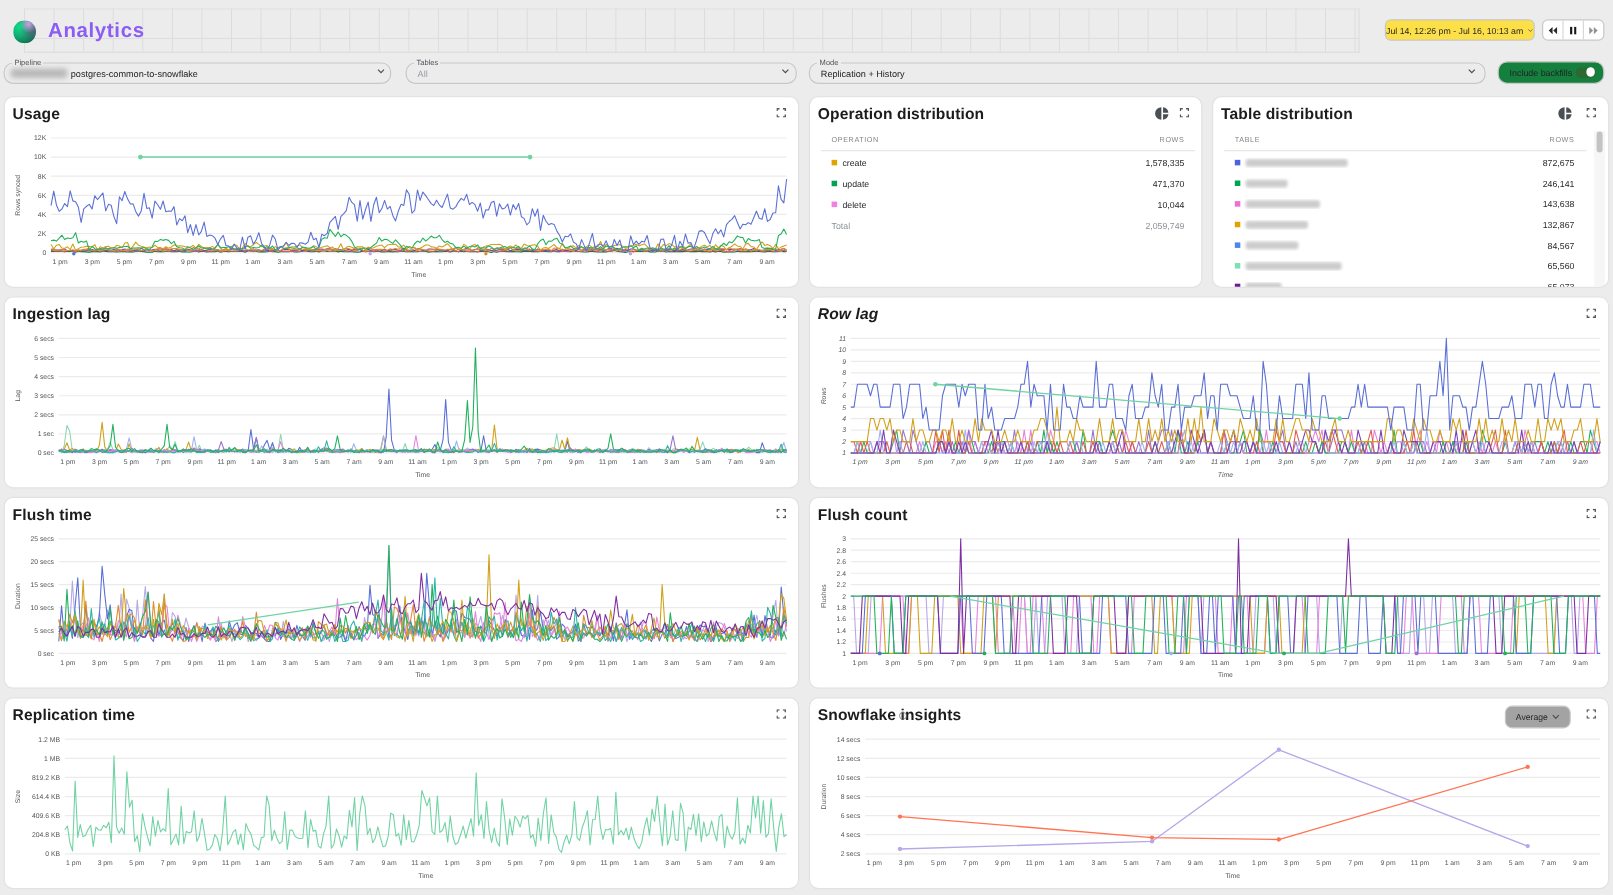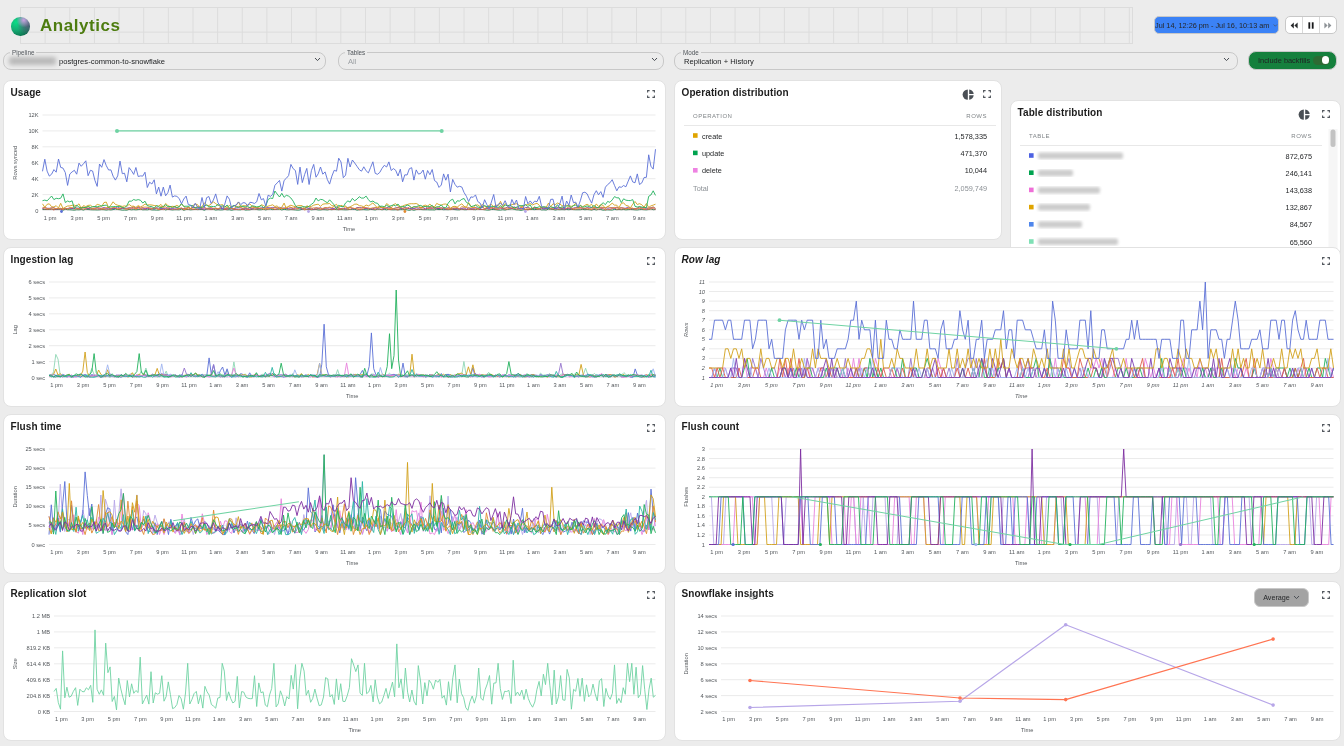--- a/index.html
+++ b/index.html
@@ -1,33 +1,33 @@
 <!DOCTYPE html>
 <html><head><meta charset="utf-8"><style>
 *{margin:0;padding:0;box-sizing:border-box;}
 html,body{width:1344px;height:746px;background:#ececec;font-family:"Liberation Sans",sans-serif;overflow:hidden;}
 .card{position:absolute;height:159.5px;background:#fff;border:1px solid #e2e2e2;border-radius:8px;overflow:hidden;}
-.ct{position:absolute;left:6.5px;top:5.5px;font-size:10px;font-weight:700;color:#1c1c1c;letter-spacing:.1px;}
+.ct{position:absolute;left:6.5px;top:5.5px;font-size:13px;font-weight:700;color:#1c1c1c;letter-spacing:.1px;}
 .exp{position:absolute;}
 .ax{font-size:5.7px;fill:#53575b;font-family:"Liberation Sans",sans-serif;}
 .th{font-size:6px;fill:#808588;letter-spacing:.5px;font-family:"Liberation Sans",sans-serif;}
 .td{font-size:7.3px;fill:#26282a;font-family:"Liberation Sans",sans-serif;}
 .tdg{font-size:7.3px;fill:#8b9095;font-family:"Liberation Sans",sans-serif;}
 fieldset{position:absolute;top:4.5px;height:21.5px;border:1px solid #c8c8c8;border-radius:8px;background:transparent;}
 fieldset legend{font-size:6.3px;color:#4e5358;margin-left:6px;padding:0 2px;}
 .fv{position:absolute;font-size:7.6px;color:#202224;}
 </style></head><body>
 <div style="position:absolute;left:0;top:0;width:1344px;height:44px;">
 <div style="position:absolute;left:20px;top:6.5px;width:1113px;height:37.5px;
 background-image:linear-gradient(to right,#dcdcdc 1px,transparent 1px),linear-gradient(to bottom,#dcdcdc 1px,transparent 1px);
 background-size:24.65px 24.65px;border-bottom:1px solid #dcdcdc;border-right:1px solid #dcdcdc;"></div>
     <div style="position:absolute;left:11px;top:17px;width:18.5px;height:18.5px;border-radius:50%;
 background:radial-gradient(circle at 67% 16%,rgba(214,162,233,.95) 0%,rgba(214,162,233,0) 36%),radial-gradient(circle at 88% 42%,rgba(96,92,130,.85) 0%,rgba(96,92,130,0) 52%),radial-gradient(circle at 26% 28%,#0bdd87 0%,#16ad74 38%,#0d7a54 72%,#07513a 100%);"></div>
-<div style="position:absolute;left:40px;top:15.5px;font-size:17px;font-weight:700;color:#4d7c0f;letter-spacing:.55px;">Analytics</div>
-<div style="position:absolute;left:1154px;top:16px;width:125px;height:18px;background:#3b82f6;border:1px solid #c8c8c8;border-radius:5px;display:flex;align-items:center;justify-content:center;gap:4px;">
+<div style="position:absolute;left:40px;top:15.5px;font-size:17px;font-weight:700;color:#8b5cf6;letter-spacing:.55px;">Analytics</div>
+<div style="position:absolute;left:1154px;top:16px;width:125px;height:18px;background:#fde047;border:1px solid #c8c8c8;border-radius:5px;display:flex;align-items:center;justify-content:center;gap:4px;">
 <span style="font-size:7.3px;color:#26282a;white-space:nowrap;">Jul 14, 12:26 pm - Jul 16, 10:13 am</span>
       <svg width="7" height="5" viewBox="0 0 7 5" style="display:block">
         <path d="M1 1 L3.5 3.6 L6 1" stroke="#4a4f55" stroke-width="1" fill="none"></path>
       </svg>
     </div>
 <div style="position:absolute;left:1285px;top:16px;width:52px;height:18px;background:#fff;border:1px solid #c8c8c8;border-radius:5px;display:flex;">
 <div style="flex:1;display:flex;align-items:center;justify-content:center;border-right:1px solid #d8d8d8;">
         <svg width="8" height="7" viewBox="0 0 8 7">
           <path d="M3.8 0.4 L0.6 3.5 L3.8 6.6 Z" fill="#26282a"></path>
           <path d="M7.6 0.4 L4.4 3.5 L7.6 6.6 Z" fill="#26282a"></path>
@@ -175,21 +175,21 @@
       <rect x="18" y="69.6" width="4.6" height="4.6" fill="#00a34f"></rect>
       <text x="27" y="74.9" class="td">update</text>
       <text x="312" y="74.9" text-anchor="end" class="td">471,370</text>
       <rect x="18" y="87.0" width="4.6" height="4.6" fill="#ee82e2"></rect>
       <text x="27" y="92.3" class="td">delete</text>
       <text x="312" y="92.3" text-anchor="end" class="td">10,044</text>
       <text x="18" y="109.7" class="tdg">Total</text>
       <text x="312" y="109.7" text-anchor="end" class="tdg">2,059,749</text>
     </svg>
 </div>
-<div class="card" style="left:1010px;top:80px;width:331px;margin-top:20px;">
+<div class="card" style="left:1010px;top:80px;width:331px;">
 <div class="ct">Table distribution</div>
 <svg class="exp" width="8" height="8" style="right:10px;top:9px;">
       <g stroke="#50555b" stroke-width="1.1" fill="none">
         <path d="M0.6 2.6 V0.6 H2.6"></path>
         <path d="M5.4 0.6 H7.4 V2.6"></path>
         <path d="M7.4 5.4 V7.4 H5.4"></path>
         <path d="M2.6 7.4 H0.6 V5.4"></path>
       </g>
     </svg>
 <svg width="331" height="159" viewBox="0 0 331 159" style="position:absolute;left:0;top:0;">
@@ -488,21 +488,21 @@
       <polyline points="116.8,81.8 389.6,129.5 423.7,129.5 628.3,81.8" fill="none" stroke="#6fd3a3" stroke-width="1.0" stroke-linejoin="round"></polyline>
       <circle cx="58.1" cy="129.5" r="1.6" fill="#5a6fd6"></circle>
       <circle cx="145.4" cy="129.5" r="1.6" fill="#21b15c"></circle>
       <circle cx="300.9" cy="129.5" r="1.6" fill="#9fb4ef"></circle>
       <circle cx="395.0" cy="129.5" r="1.6" fill="#21b15c"></circle>
       <circle cx="505.5" cy="129.5" r="1.6" fill="#9575cd"></circle>
       <circle cx="579.2" cy="129.5" r="1.6" fill="#21b15c"></circle>
     </svg>
 </div>
 <div class="card" style="left:3px;top:581px;width:663px;">
-<div class="ct">Replication slot</div>
+<div class="ct">Replication time</div>
 <svg class="exp" width="8" height="8" style="right:10px;top:9px;">
       <g stroke="#50555b" stroke-width="1.1" fill="none">
         <path d="M0.6 2.6 V0.6 H2.6"></path>
         <path d="M5.4 0.6 H7.4 V2.6"></path>
         <path d="M7.4 5.4 V7.4 H5.4"></path>
         <path d="M2.6 7.4 H0.6 V5.4"></path>
       </g>
     </svg>
 <svg width="663" height="159" viewBox="0 0 663 159" style="position:absolute;left:0;top:0;">
       <line x1="50" y1="129.5" x2="651.5" y2="129.5" stroke="#ebebeb" stroke-width="1"></line>

